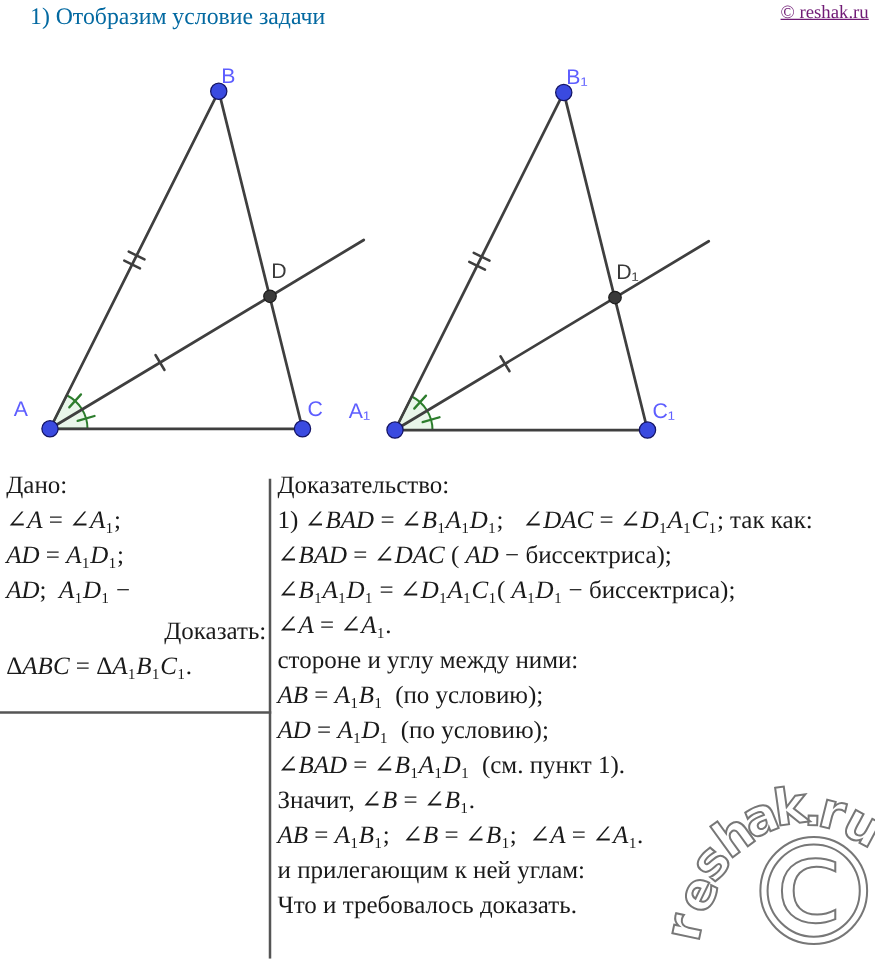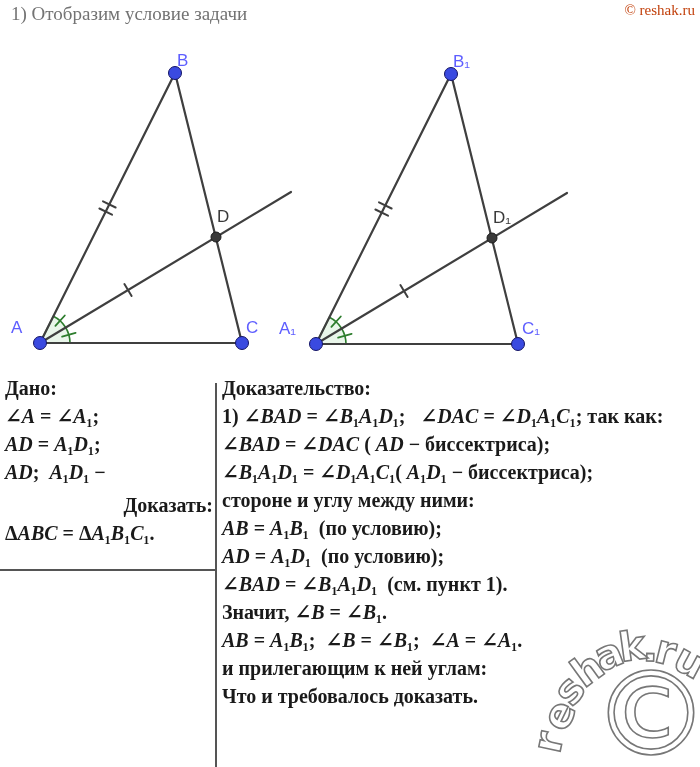--- a/index.html
+++ b/index.html
@@ -2,40 +2,40 @@
 <html><head>
 <meta charset="utf-8">
 <style>
   html,body{margin:0;padding:0;}
   body{
     width:700px;height:767px;position:relative;overflow:hidden;
     background:#ffffff;color:#1a1a1a;
     font-family:"Liberation Serif","DejaVu Serif",serif;
   }
   .title{
-    position:absolute;left:11px;top:3px;font-size:19px;color:#737373;
+    position:absolute;left:24px;top:3px;font-size:19px;color:#0369a1;
   }
   .copyright{
-    position:absolute;right:5px;top:2px;font-size:15px;color:#c2410c;
+    position:absolute;right:5px;top:2px;font-size:15px;color:#701a75;text-decoration:underline;
   }
   .figure{position:absolute;left:0;top:40px;}
   .figure .side{stroke:#3f3f3f;stroke-width:2.2;fill:none;stroke-linecap:round;}
   .figure .tick{stroke:#3f3f3f;stroke-width:2;stroke-linecap:round;}
   .figure .sector{fill:#e9f6ea;stroke:#2d7d2d;stroke-width:1.6;}
   .figure .arctick{stroke:#2d7d2d;stroke-width:1.8;stroke-linecap:round;}
   .figure .vertex{fill:#3a4ae0;stroke:#141465;stroke-width:1;}
   .figure .dpoint{fill:#3a3a3a;stroke:#1d1d1d;stroke-width:1;}
   .figure .vlabel{font-family:"Liberation Sans","DejaVu Sans",sans-serif;font-size:17px;fill:#5e5eff;}
   .figure .dlabel{font-family:"Liberation Sans","DejaVu Sans",sans-serif;font-size:17px;fill:#3a3a3a;}
   .divider-v{position:absolute;left:215px;top:383px;width:2px;height:384px;background:#555;}
   .divider-h{position:absolute;left:0;top:569px;width:217px;height:2px;background:#555;}
   .col{position:absolute;top:374px;font-size:20px;}
   .col-left{left:5px;width:208px;}
   .col-right{left:222px;width:478px;}
-  .tline{height:28px;line-height:28px;white-space:pre;font-weight:bold;}
+  .tline{height:28px;line-height:28px;white-space:pre;}
   .tline.after-rule{margin-top:5px;text-align:right;}
   .watermark{position:absolute;left:0;top:0;width:700px;height:767px;pointer-events:none;z-index:0;}
   .colwrap{z-index:2;}
   .wm-ch{
     position:absolute;font-family:"DejaVu Sans","Liberation Sans",sans-serif;
     font-size:40px;font-weight:bold;color:transparent;
     -webkit-text-stroke:1.6px #777777;line-height:1;
   }
   .wm-c{
     position:absolute;left:592px;top:655px;
@@ -106,20 +106,21 @@
   <div class="tline"><i>AD</i>;  <i>A</i>₁<i>D</i>₁ −</div>
   <div class="tline after-rule">Доказать:</div>
   <div class="tline">Δ<i>ABC</i> = Δ<i>A</i>₁<i>B</i>₁<i>C</i>₁.</div>
 </div>
 
 <div class="col col-right colwrap">
   <div class="tline">Доказательство:</div>
   <div class="tline">1) ∠<i>BAD</i> = ∠<i>B</i>₁<i>A</i>₁<i>D</i>₁;   ∠<i>DAC</i> = ∠<i>D</i>₁<i>A</i>₁<i>C</i>₁; так как:</div>
   <div class="tline">∠<i>BAD</i> = ∠<i>DAC</i> ( <i>AD</i> − биссектриса);</div>
   <div class="tline">∠<i>B</i>₁<i>A</i>₁<i>D</i>₁ = ∠<i>D</i>₁<i>A</i>₁<i>C</i>₁( <i>A</i>₁<i>D</i>₁ − биссектриса);</div>
+  <div class="tline">∠<i>A</i> = ∠<i>A</i>₁.</div>
   <div class="tline">стороне и углу между ними:</div>
   <div class="tline"><i>AB</i> = <i>A</i>₁<i>B</i>₁  (по условию);</div>
   <div class="tline"><i>AD</i> = <i>A</i>₁<i>D</i>₁  (по условию);</div>
   <div class="tline">∠<i>BAD</i> = ∠<i>B</i>₁<i>A</i>₁<i>D</i>₁  (см. пункт 1).</div>
   <div class="tline">Значит, ∠<i>B</i> = ∠<i>B</i>₁.</div>
   <div class="tline"><i>AB</i> = <i>A</i>₁<i>B</i>₁;  ∠<i>B</i> = ∠<i>B</i>₁;  ∠<i>A</i> = ∠<i>A</i>₁.</div>
   <div class="tline">и прилегающим к ней углам:</div>
   <div class="tline">Что и требовалось доказать.</div>
 </div>
 

